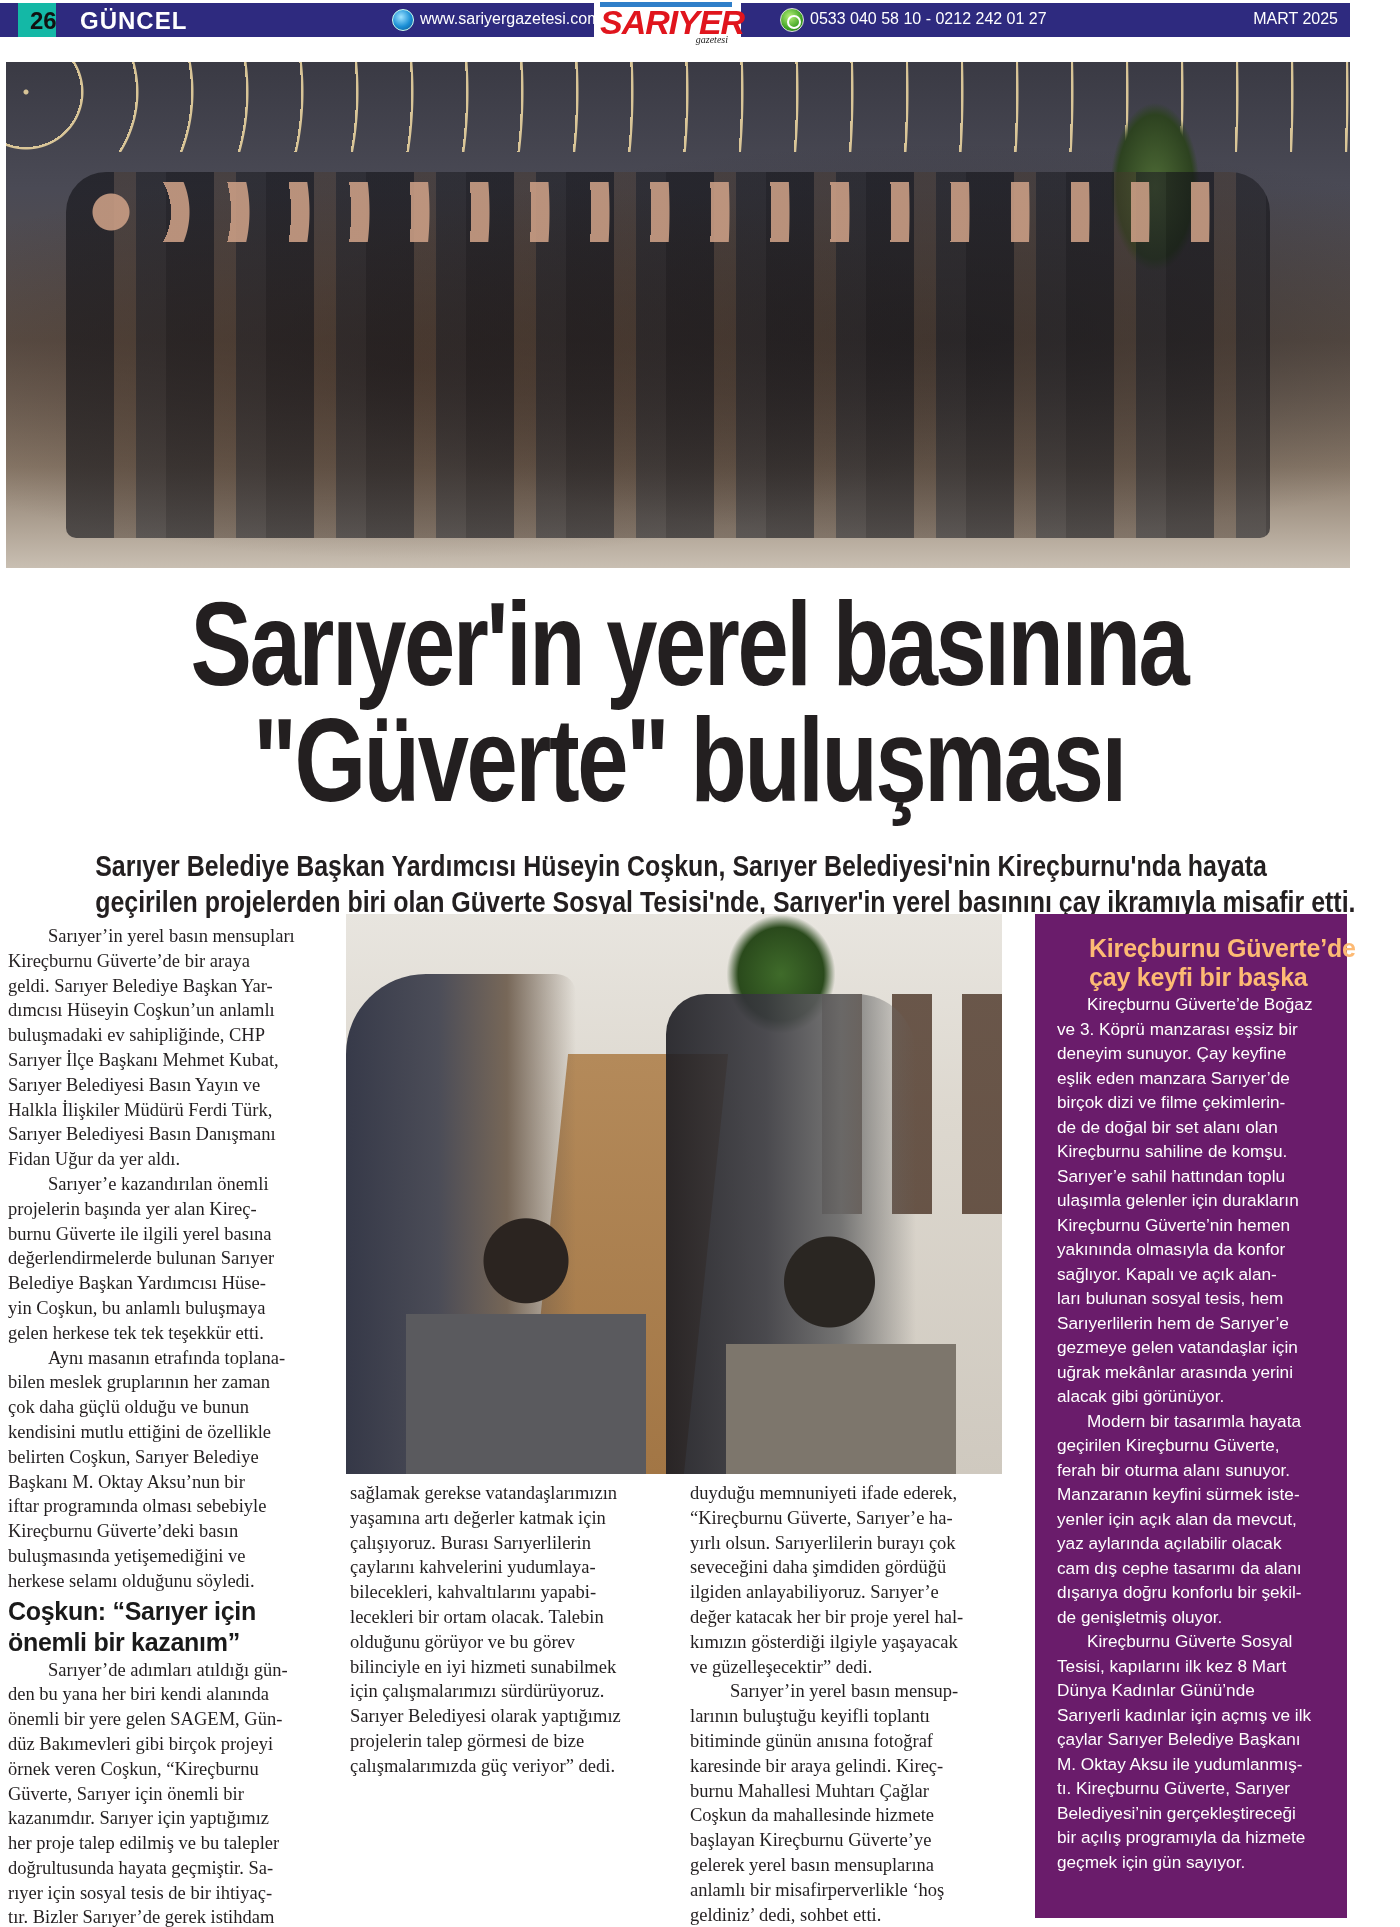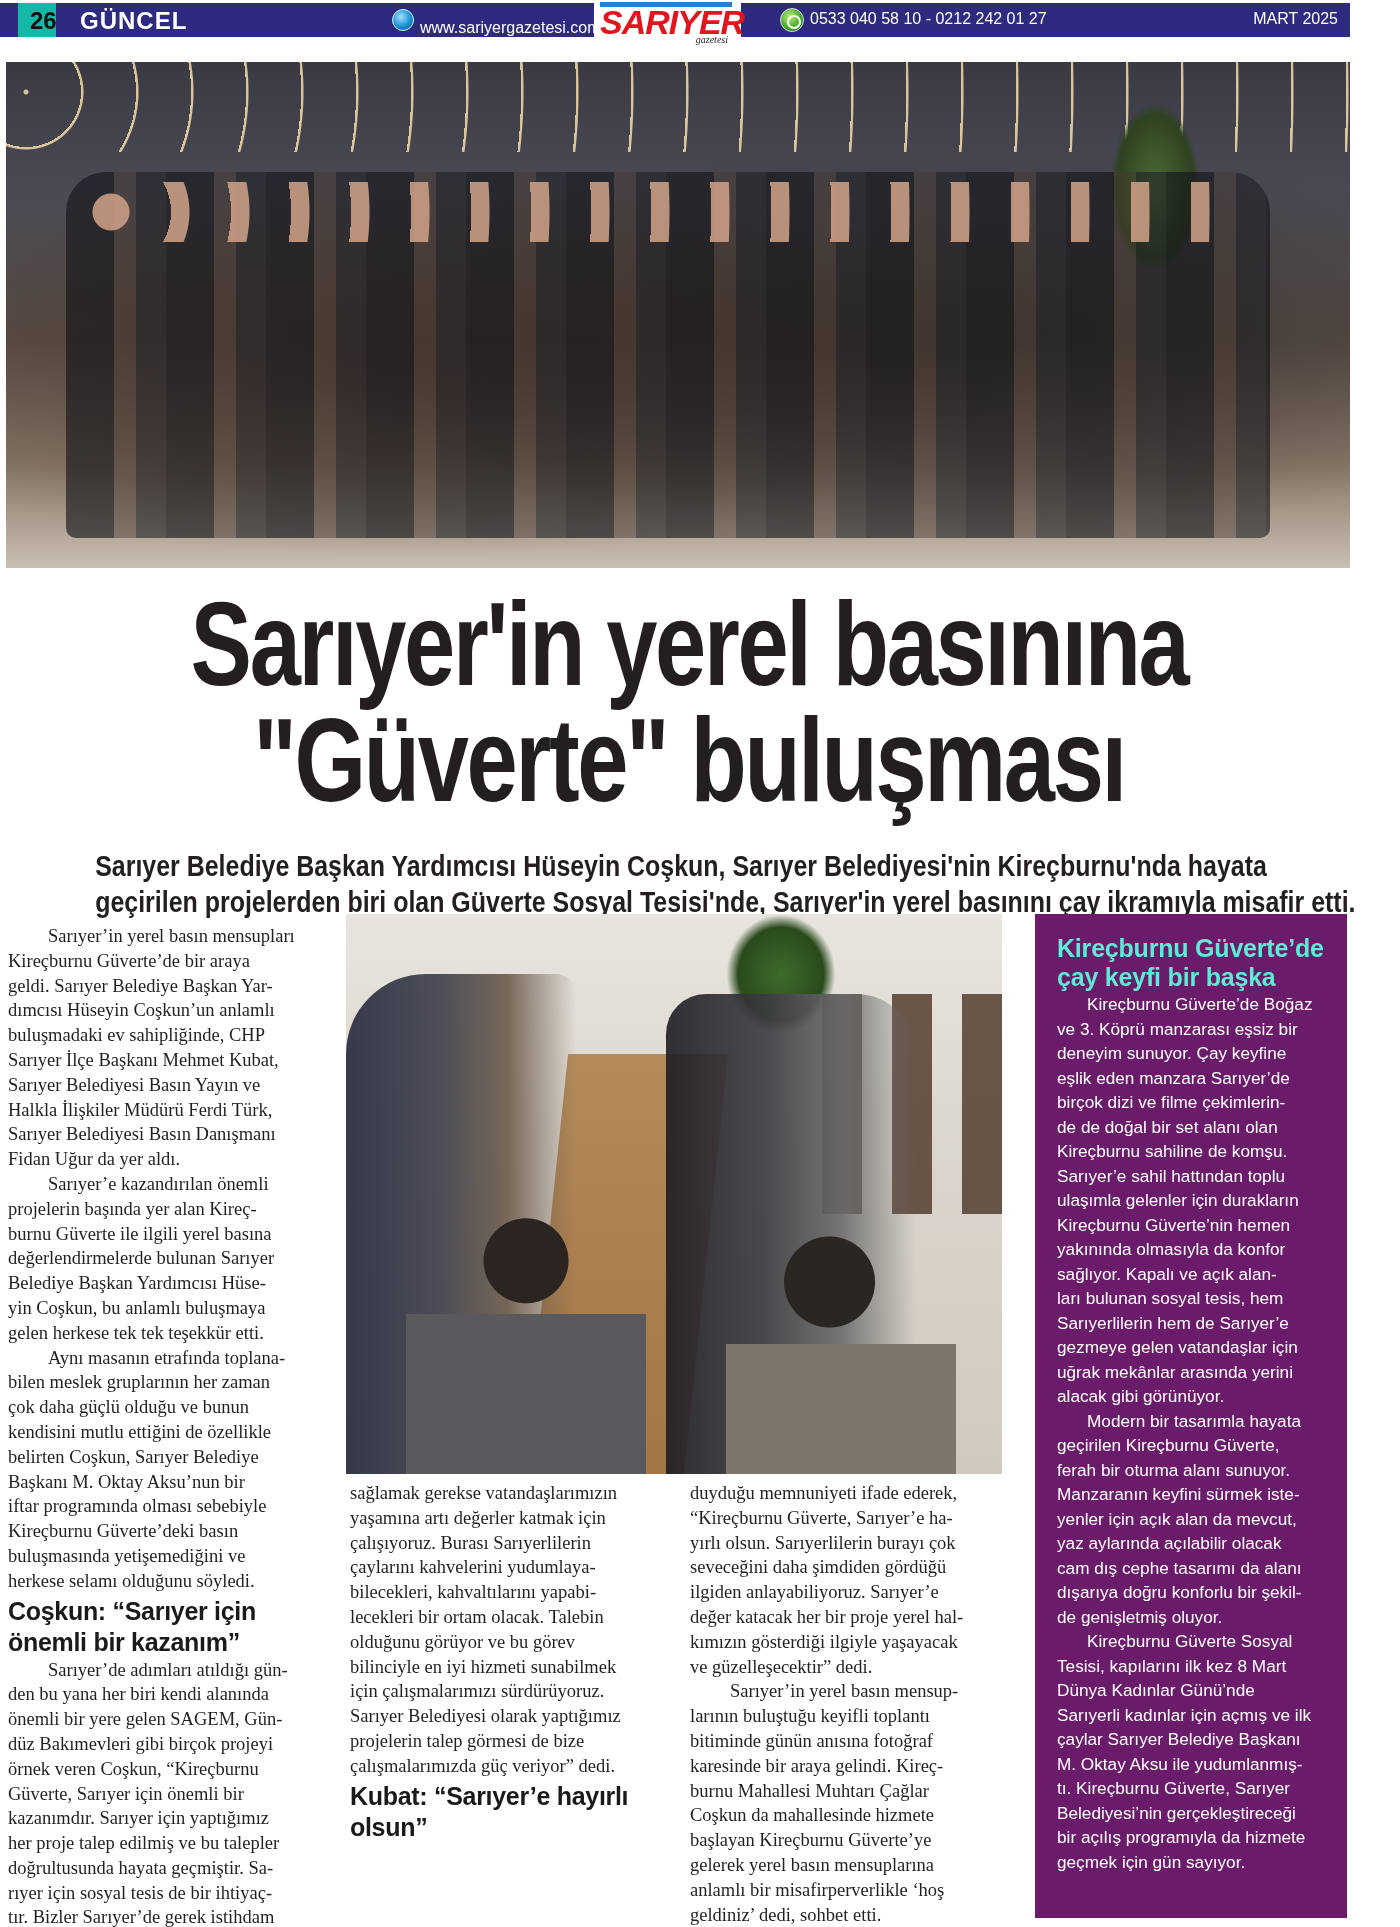--- a/index.html
+++ b/index.html
@@ -8,21 +8,21 @@
 
     
     .header { position: absolute; left: 0; top: 0; width: 1400px; height: 44px; }
     .hdr-bar { position: absolute; top: 3px; height: 34px; background: #2e2a7f; }
     .hdr-bar.left { left: 0; width: 594px; }
     .hdr-bar.right { left: 741px; width: 609px; }
     .page-num-box { position: absolute; left: 6px; top: 3px; width: 50px; height: 34px; background: #14b8a6; border-left: 12px solid #2e2a7f; }
     .page-num { position: absolute; left: 12px; top: 4px; font-family: "Liberation Sans", sans-serif; font-weight: bold; font-size: 24px; color: #111; }
     .section { position: absolute; left: 80px; top: 7px; font-family: "Liberation Sans", sans-serif; font-weight: bold; font-size: 24px; color: #fff; letter-spacing: 1px; }
     .web-icon { position: absolute; left: 392px; top: 9px; width: 22px; height: 22px; border-radius: 50%; background: radial-gradient(circle at 40% 35%, #9fe3ff, #1a8fd6 55%, #0a4f8a); border: 1px solid #cfe; }
-    .web-text { position: absolute; left: 420px; top: 10px; font-family: "Liberation Sans", sans-serif; font-size: 16px; color: #fff; margin-top: 9px; }
+    .web-text { position: absolute; left: 420px; top: 10px; font-family: "Liberation Sans", sans-serif; font-size: 16px; color: #fff; }
     .logo { position: absolute; left: 600px; top: 2px; width: 140px; height: 42px; }
     .logo-strip { position: absolute; left: 0; top: 0; width: 132px; height: 5px; background: #2f7fc9; }
     .logo-text { position: absolute; left: 0; top: 2px; font-family: "Liberation Sans", sans-serif; font-weight: 900; font-size: 34px; color: #e0151d; letter-spacing: -1px; font-style: italic; transform: scaleY(0.95); }
     .logo-sub { position: absolute; right: 12px; top: 32px; font-family: "Liberation Serif", serif; font-style: italic; font-weight: normal; font-size: 10px; color: #222; }
     .wa-icon { position: absolute; left: 780px; top: 8px; width: 24px; height: 24px; border-radius: 50%; background: radial-gradient(circle at 40% 35%, #b8f07a, #3fa424 60%, #1d6a12); border: 1px solid #ddd; }
     .wa-icon::after { content: ""; position: absolute; left: 6px; top: 6px; width: 10px; height: 10px; border: 2px solid #fff; border-radius: 50%; }
     .phone-text { position: absolute; left: 810px; top: 10px; font-family: "Liberation Sans", sans-serif; font-size: 16px; color: #fff; }
     .date-text { position: absolute; right: 62px; top: 10px; font-family: "Liberation Sans", sans-serif; font-size: 16px; color: #fff; }
 
     
@@ -73,21 +73,21 @@
     .photo-mid .front-person { position: absolute; left: 60px; top: 300px; width: 240px; height: 260px;
       background: radial-gradient(circle at 50% 18%, #2b2420 0 42px, transparent 43px), linear-gradient(180deg, transparent 0 100px, #5a5a5e 100px); }
     .photo-mid .front-person2 { position: absolute; left: 380px; top: 320px; width: 230px; height: 240px;
       background: radial-gradient(circle at 45% 20%, #2a2622 0 45px, transparent 46px), linear-gradient(180deg, transparent 0 110px, #7d766c 110px); }
     .photo-mid .plant { position: absolute; left: 380px; top: 0; width: 110px; height: 120px; border-radius: 50%; background: radial-gradient(ellipse, #3f6b2a, #2a4a1c 55%, transparent 70%); }
     .photo-mid .chairs { position: absolute; right: 0; top: 80px; width: 180px; height: 220px;
       background: repeating-linear-gradient(90deg, #4b3426 0 40px, transparent 40px 70px); opacity: 0.8; }
 
     
     .sidebar { position: absolute; left: 1035px; top: 914px; width: 312px; height: 1004px; background: #6a1c6b; padding: 20px 18px 0 22px; }
-    .sidebar h2 { font-family: "Liberation Sans", sans-serif; font-weight: bold; font-size: 25px; line-height: 29px; color: #5eead4; letter-spacing: -0.2px; }
+    .sidebar h2 { font-family: "Liberation Sans", sans-serif; font-weight: bold; font-size: 25px; line-height: 29px; color: #fdba74; letter-spacing: -0.2px; margin-left: 32px; }
     .sidebar h2 .ln { display: block; white-space: nowrap; }
     .sidebar .txt { font-family: "Liberation Sans", sans-serif; font-size: 17.2px; line-height: 24.5px; color: #ffffff; }
     .sidebar .txt .ln { display: block; white-space: nowrap; }
     .sidebar .txt .ind { padding-left: 30px; }
     .sidebar h2.second { margin-top: 4px; }
   </style>
 </head>
 <body>
 
 <div class="header">
@@ -197,24 +197,20 @@
     <span class="ln">çaylarını kahvelerini yudumlaya-</span>
     <span class="ln">bilecekleri, kahvaltılarını yapabi-</span>
     <span class="ln">lecekleri bir ortam olacak. Talebin</span>
     <span class="ln">olduğunu görüyor ve bu görev</span>
     <span class="ln">bilinciyle en iyi hizmeti sunabilmek</span>
     <span class="ln">için çalışmalarımızı sürdürüyoruz.</span>
     <span class="ln">Sarıyer Belediyesi olarak yaptığımız</span>
     <span class="ln">projelerin talep görmesi de bize</span>
     <span class="ln">çalışmalarımızda güç veriyor” dedi.</span>
   </p>
-  <h3>
-    <span class="ln">Kubat: “Sarıyer’e hayırlı</span>
-    <span class="ln">olsun”</span>
-  </h3>
 </div>
 
 <div class="col col3">
   <p style="text-indent:0">
     <span class="ln">duyduğu memnuniyeti ifade ederek,</span>
     <span class="ln">“Kireçburnu Güverte, Sarıyer’e ha-</span>
     <span class="ln">yırlı olsun. Sarıyerlilerin burayı çok</span>
     <span class="ln">seveceğini daha şimdiden gördüğü</span>
     <span class="ln">ilgiden anlayabiliyoruz. Sarıyer’e</span>
     <span class="ln">değer katacak her bir proje yerel hal-</span>

